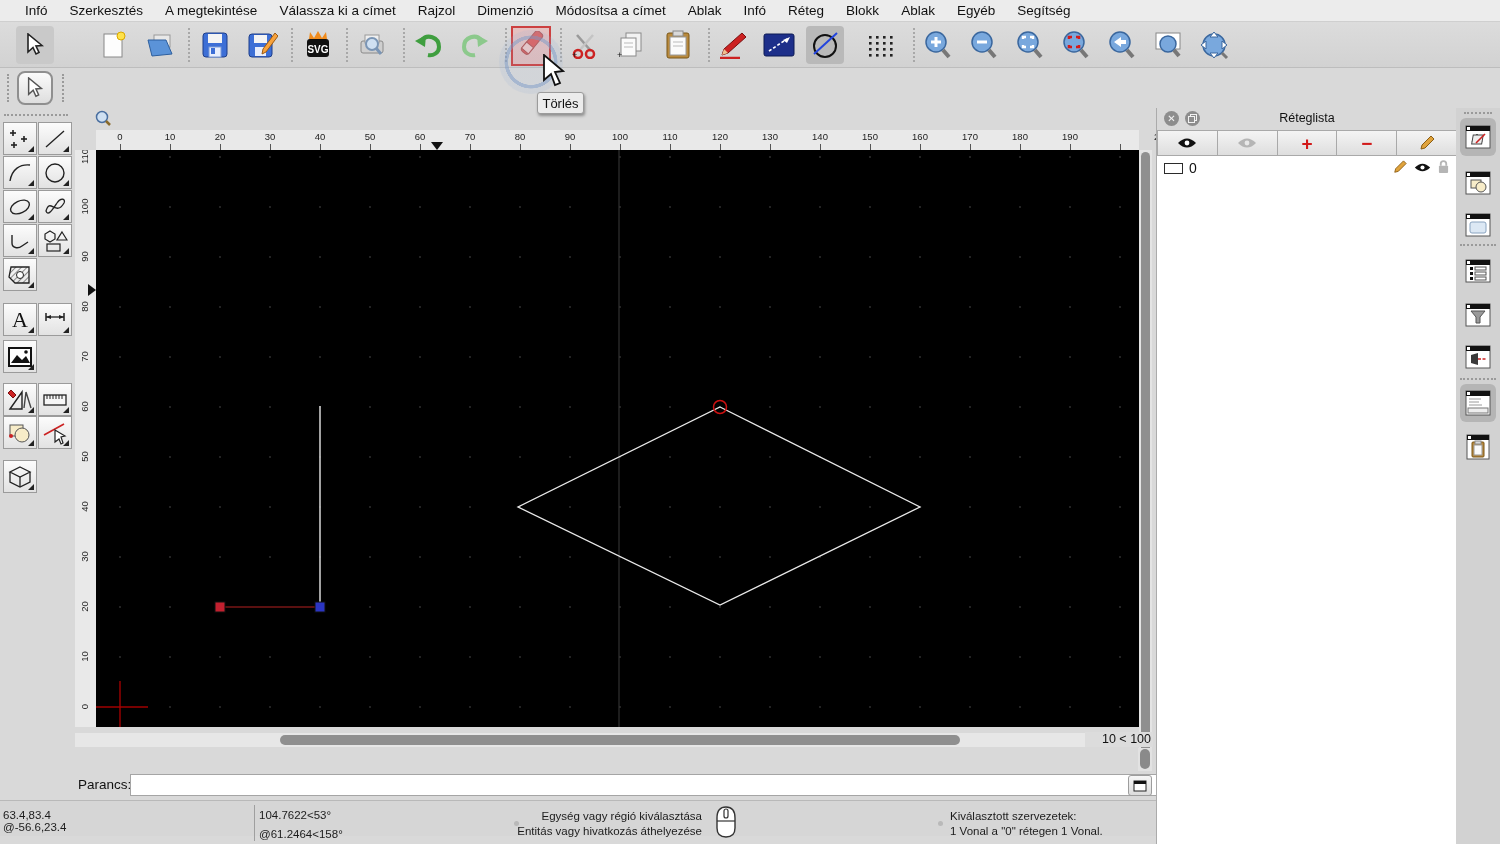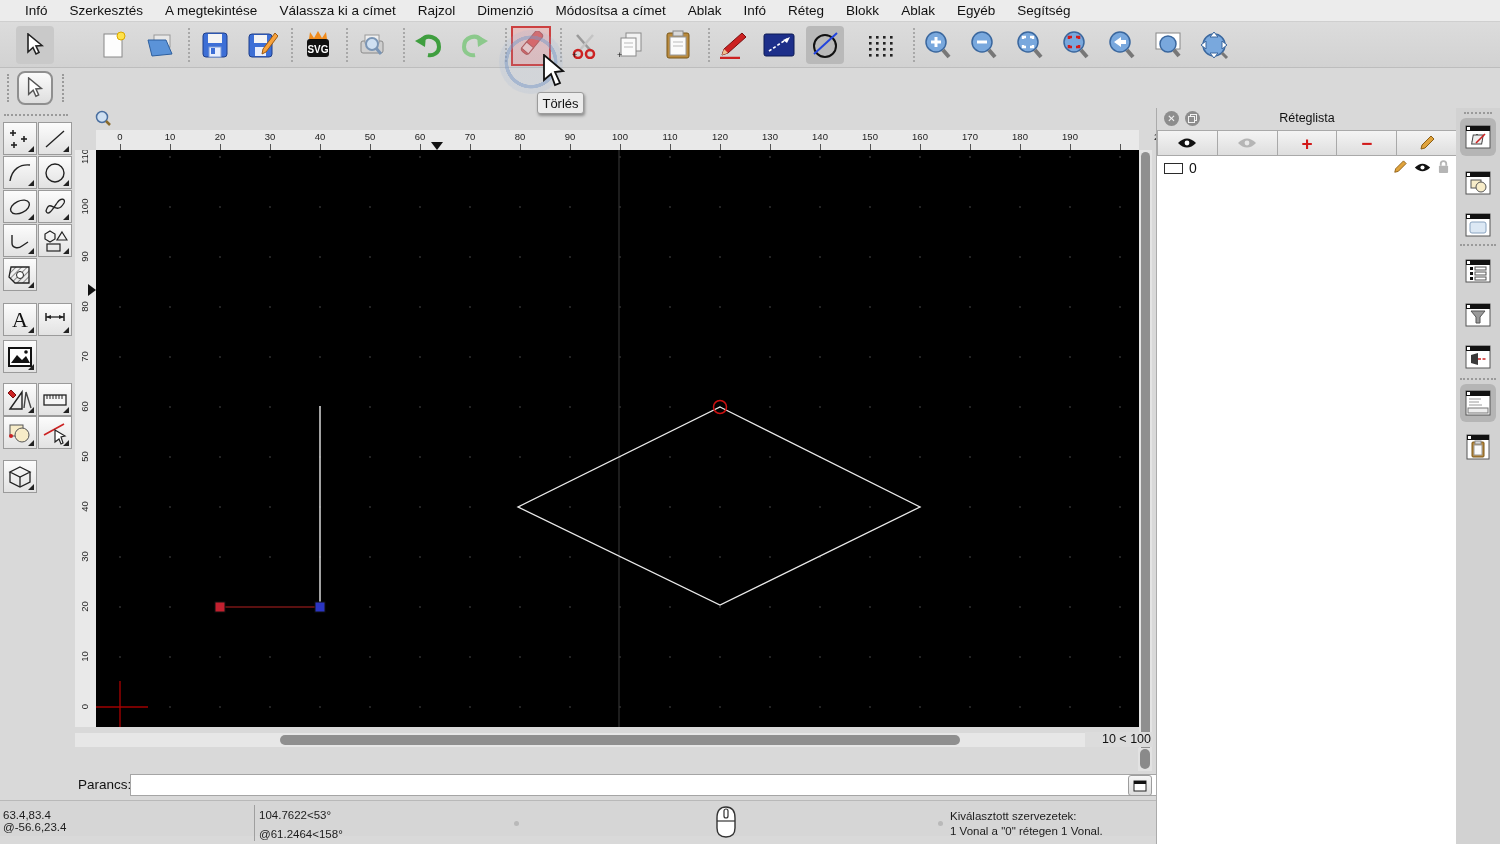--- a/index.html
+++ b/index.html
@@ -836,20 +836,24 @@
     </div>
   </div>
 
   <div class="statusbar">
     <div class="sb-abs" style="left:3px;top:8px">63.4,83.4</div>
     <div class="sb-abs" style="left:3px;top:20px">@-56.6,23.4</div>
     <div class="sb-div"></div>
     <div class="sb-abs" style="left:259px;top:8px">104.7622&lt;53°</div>
     <div class="sb-abs" style="left:259px;top:27px">@61.2464&lt;158°</div>
     <div class="sb-dot" style="left:514px;top:20px"></div>
+    <div class="sb-hint">
+      <div>Egység vagy régió kiválasztása</div>
+      <div>Entitás vagy hivatkozás áthelyezése</div>
+    </div>
     <svg class="sb-abs" style="left:713px;top:3px" width="26" height="36" viewBox="0 0 26 36">
       <path d="M4 14 Q4 3 13 3 Q22 3 22 14 L22 24 Q22 33 13 33 Q4 33 4 24 Z" fill="#fff" stroke="#333" stroke-width="1.4"></path>
       <line x1="4" y1="17" x2="22" y2="17" stroke="#333" stroke-width="1.2"></line>
       <rect x="11" y="5" width="4" height="9" rx="2" fill="#fff" stroke="#333" stroke-width="1.2"></rect>
     </svg>
     <div class="sb-dot" style="left:938px;top:20px"></div>
     <div class="sb-sel">
       <div>Kiválasztott szervezetek:</div>
       <div>1 Vonal a "0" rétegen 1 Vonal.</div>
     </div>

